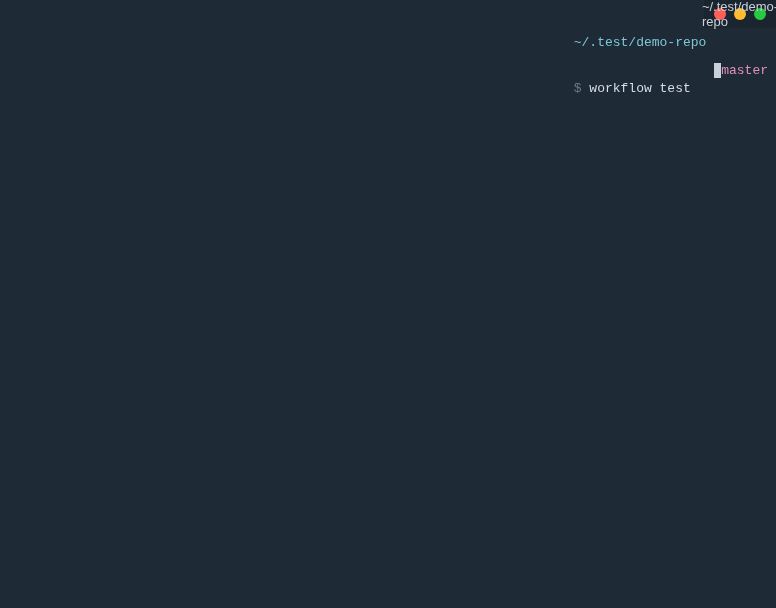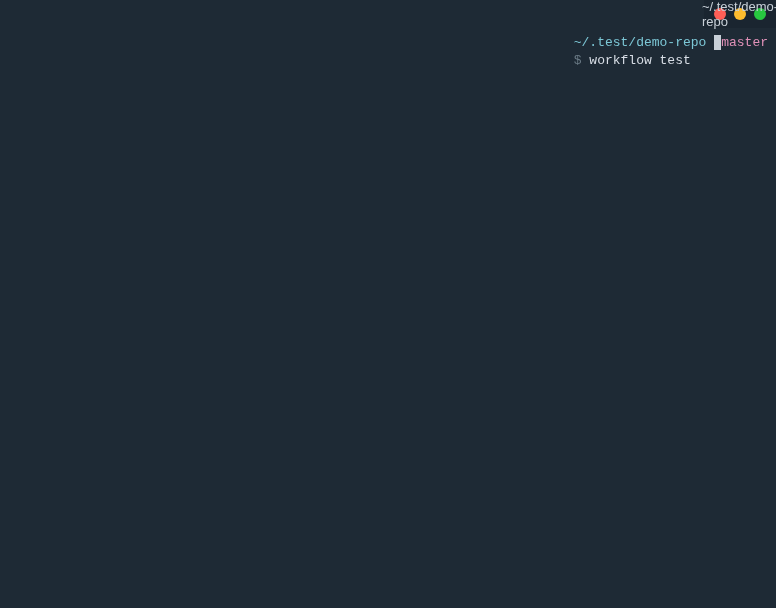--- a/index.html
+++ b/index.html
@@ -73,20 +73,21 @@
     .cwd {
       color: #7cc7d6;
     }
     
     .space {
       white-space: pre;
     }
     
     .cursor-branch {
       position: relative;
+      margin-top: 28px;
     }
     
     .branch-cursor {
       display: inline-block;
       width: 7px;
       height: 15px;
       background: #c8d0d8;
       vertical-align: text-bottom;
       position: relative;
     }

